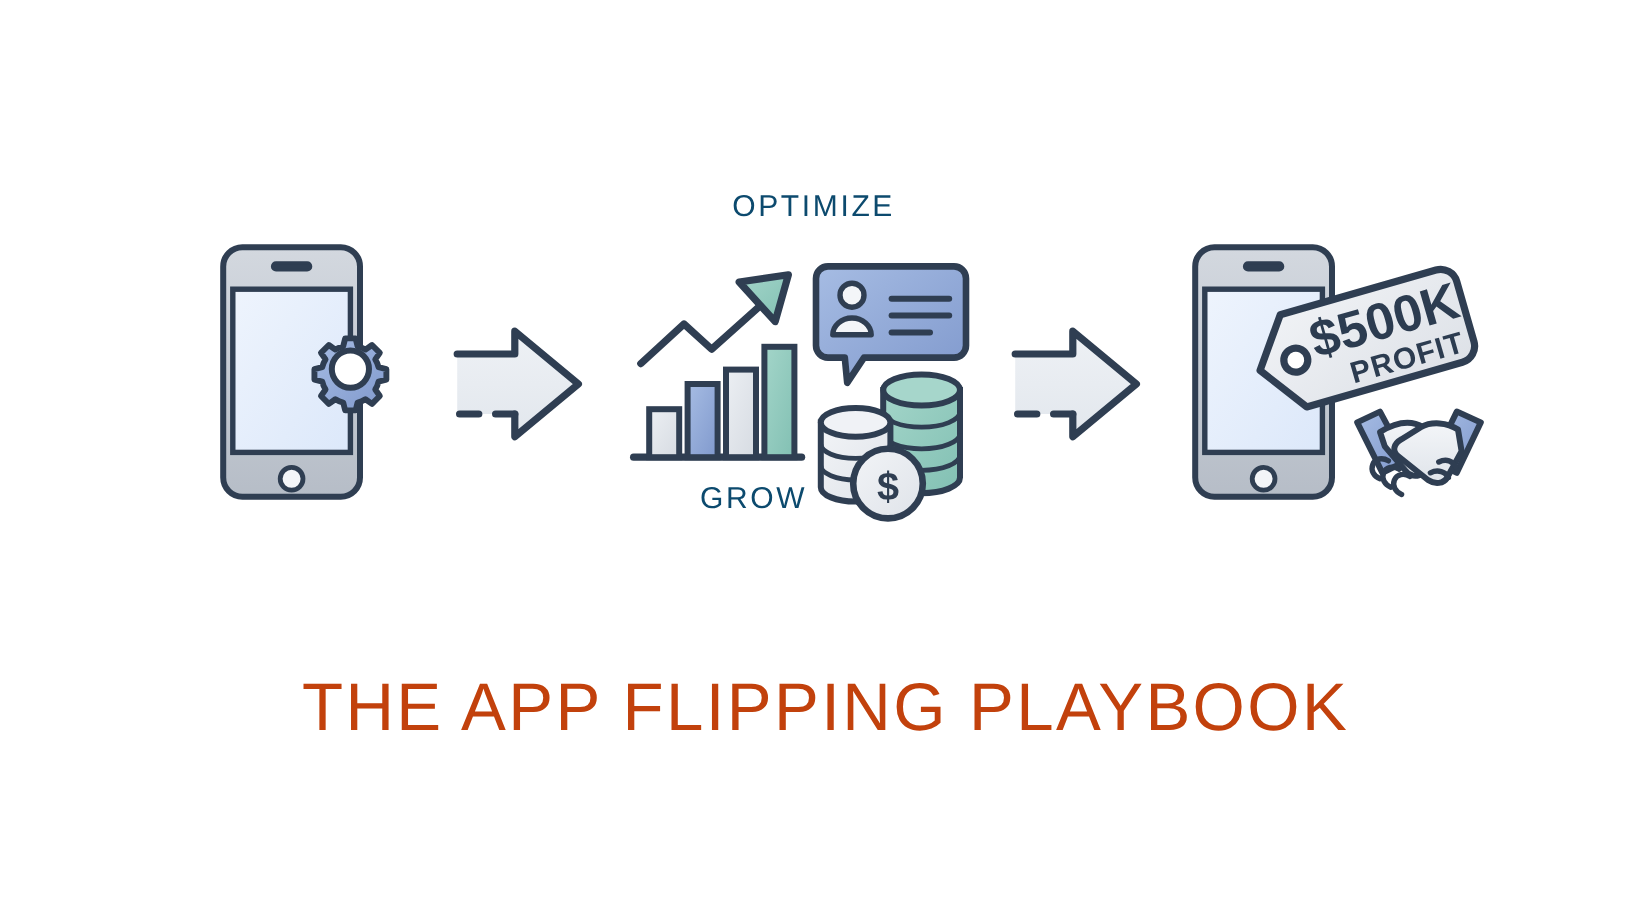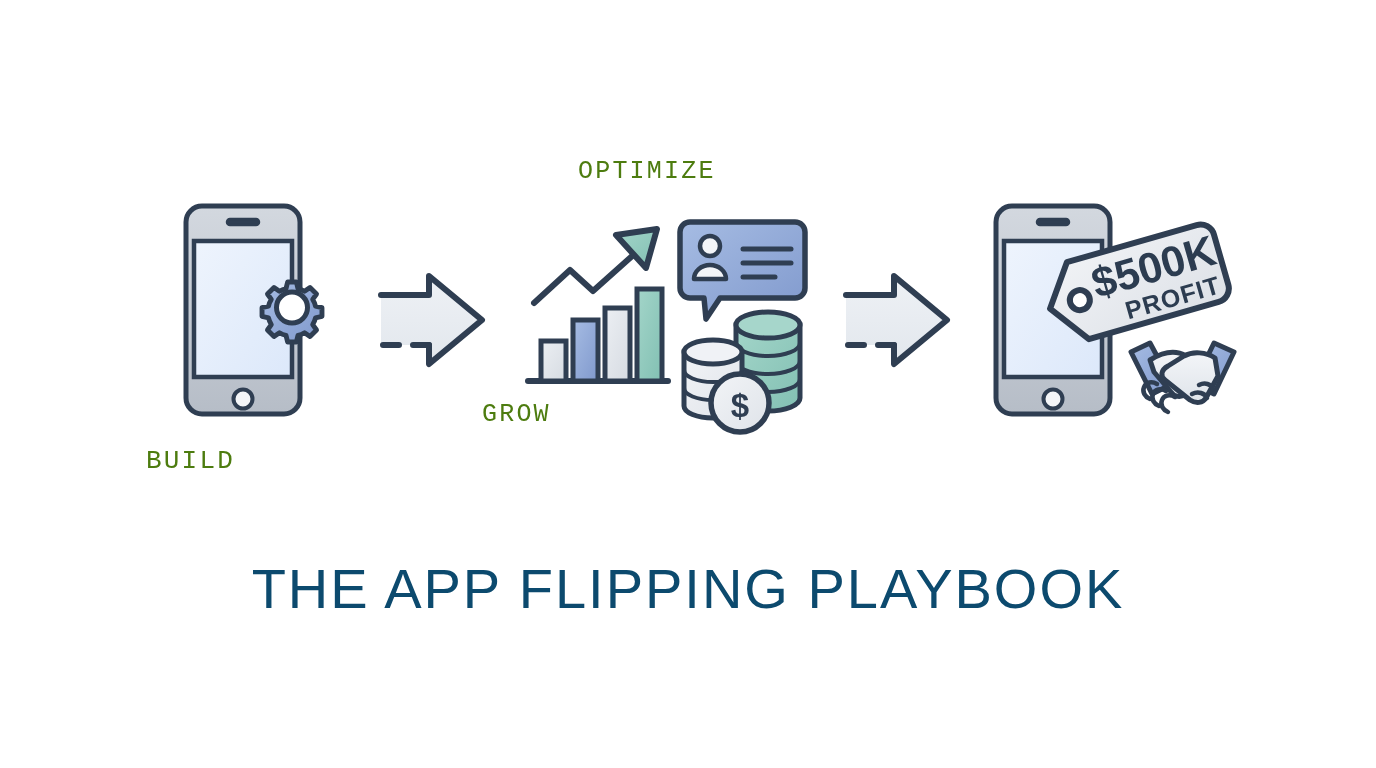--- a/index.html
+++ b/index.html
@@ -30,62 +30,62 @@
   }
   svg.art {
     position: absolute;
     left: 0; top: 0;
     width: 1376px;
     height: 768px;
     display: block;
   }
   .caption {
     position: absolute;
-    font-family: Liberation Mono, monospace;
-    color: #4d7c0f;
+    font-family: Liberation Sans, sans-serif;
+    color: #0c4a6e;
     letter-spacing: 2.2px;
     white-space: nowrap;
-    text-align: left;
+    text-align: center;
     font-weight: 400;
   }
   .caption.step {
     font-size: 26px;
     line-height: 30px;
   }
   #cap-build {
     left: 146px;
     top: 446px;
     width: 200px;
   }
   #cap-sell {
     left: 1016px;
     top: 446px;
     width: 200px;
   }
   #cap-grow {
-    left: 482px;
+    left: 528px;
     top: 400px;
     width: 200px;
     font-size: 25px;
   }
   #cap-optimize {
     left: 578px;
     top: 157px;
     width: 200px;
     font-size: 25px;
   }
   #main-title {
     position: absolute;
     left: 0;
     top: 556px;
     width: 1376px;
     text-align: center;
     font-size: 56px;
     letter-spacing: 2px;
-    color: #0c4a6e;
+    color: #c2410c;
     font-family: "Liberation Sans", sans-serif;
     font-weight: 400;
     white-space: nowrap;
   }
   .tag-text {
     font-family: "Liberation Sans", sans-serif;
     fill: #2c3c50;
     font-weight: bold;
   }
 </style>
@@ -261,21 +261,20 @@
                    C 1151,399 1154,404 1159,406" fill="none" stroke="#2f3e52" stroke-width="4.5" stroke-linecap="round"></path>
           <path d="M 1175,397 C 1170,394 1164,395 1162,400
                    C 1160,405 1163,410 1168,412" fill="none" stroke="#2f3e52" stroke-width="4.5" stroke-linecap="round"></path>
 
           <path d="M 1199,385 C 1205,382 1211,384 1213,389" fill="none" stroke="#2f3e52" stroke-width="4.5" stroke-linecap="round"></path>
           <path d="M 1192,394 C 1198,391 1205,393 1207,398" fill="none" stroke="#2f3e52" stroke-width="4.5" stroke-linecap="round"></path>
         </g>
       </g>
     </svg>
 
-    <div class="caption step" id="cap-build">BUILD</div>
 
     <div class="caption step" id="cap-grow">GROW</div>
 
     <div class="caption step" id="cap-optimize">OPTIMIZE</div>
 
 
     <div id="main-title">THE APP FLIPPING PLAYBOOK</div>
 
   </div>
 </div>

